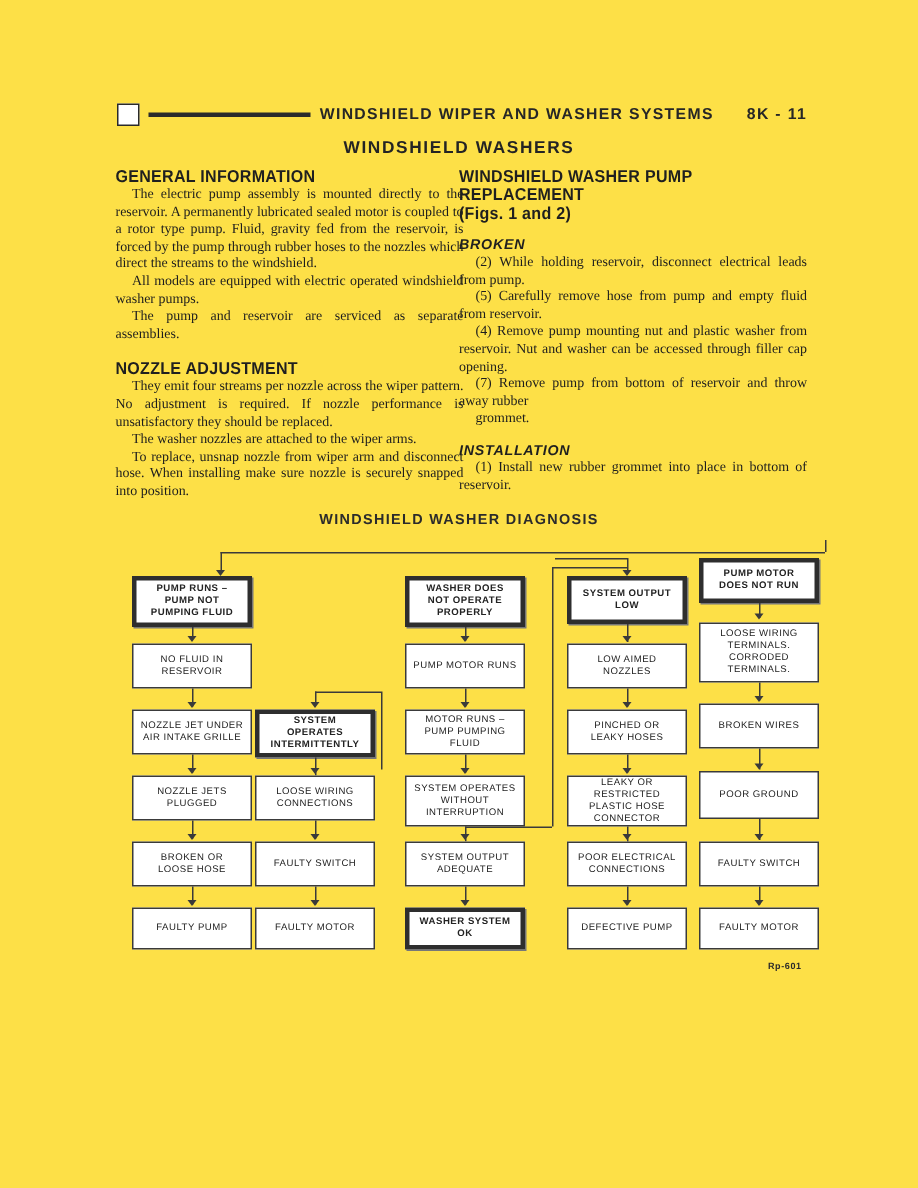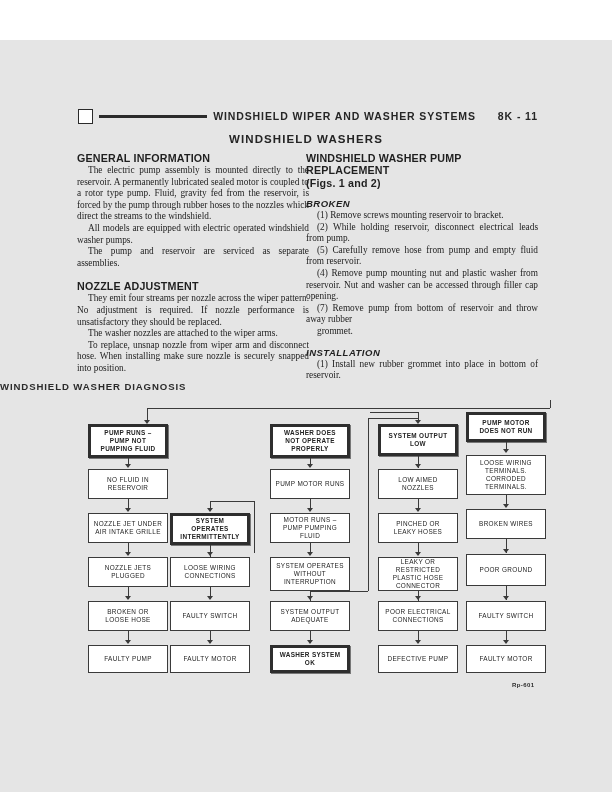--- a/index.html
+++ b/index.html
@@ -11,22 +11,21 @@
     width: 612px;
     height: 792px;
     position: relative;
     font-family: "Liberation Serif", serif;
     color: #1a1a1a;
     overflow: hidden;
   }
   .page {
     position: absolute;
     inset: 0;
-    background: #e5e5e5;
-    margin-top: 40px;
+    background: #fde047;
   }
 
   
   .header {
     position: absolute;
     left: 78px;
     top: 66px;
     width: 460px;
     height: 20px;
     display: flex;
@@ -119,21 +118,21 @@
     hyphens: none;
   }
   p.cont { text-indent: 11px; }
 
   
   .chart-title {
     position: absolute;
     left: 0;
     top: 341px;
     width: 612px;
-    text-align: left;
+    text-align: center;
     font-family: "Liberation Sans", sans-serif;
     font-weight: bold;
     font-size: 9.6px;
     letter-spacing: 0.9px;
     color: #2b2b2b;
   }
   .chart {
     position: absolute;
     left: 80px;
     top: 360px;
@@ -209,21 +208,20 @@
     <p class="body">They emit four streams per nozzle across the wiper pattern. No adjustment is required. If nozzle performance is unsatisfactory they should be replaced.</p>
     <p class="body">The washer nozzles are attached to the wiper arms.</p>
     <p class="body">To replace, unsnap nozzle from wiper arm and disconnect hose. When installing make sure nozzle is securely snapped into position.</p>
   </div>
 
   <div class="col col-right">
     <h2 class="sec">WINDSHIELD WASHER PUMP REPLACEMENT</h2>
     <h2 class="sec">(Figs. 1 and 2)</h2>
 
     <h3 class="sub">BROKEN</h3>
-    <p class="body">(1) Remove screws mounting reservoir to bracket.</p>
     <p class="body">(2) While holding reservoir, disconnect electrical leads from pump.</p>
     <p class="body">(5) Carefully remove hose from pump and empty fluid from reservoir.</p>
     <p class="body">(4) Remove pump mounting nut and plastic washer from reservoir. Nut and washer can be accessed through filler cap opening.</p>
     <p class="body">(7) Remove pump from bottom of reservoir and throw away rubber</p>
     <p class="body cont">grommet.</p>
 
     <h3 class="sub">INSTALLATION</h3>
     <p class="body">(1) Install new rubber grommet into place in bottom of reservoir.</p>
   </div>
 

